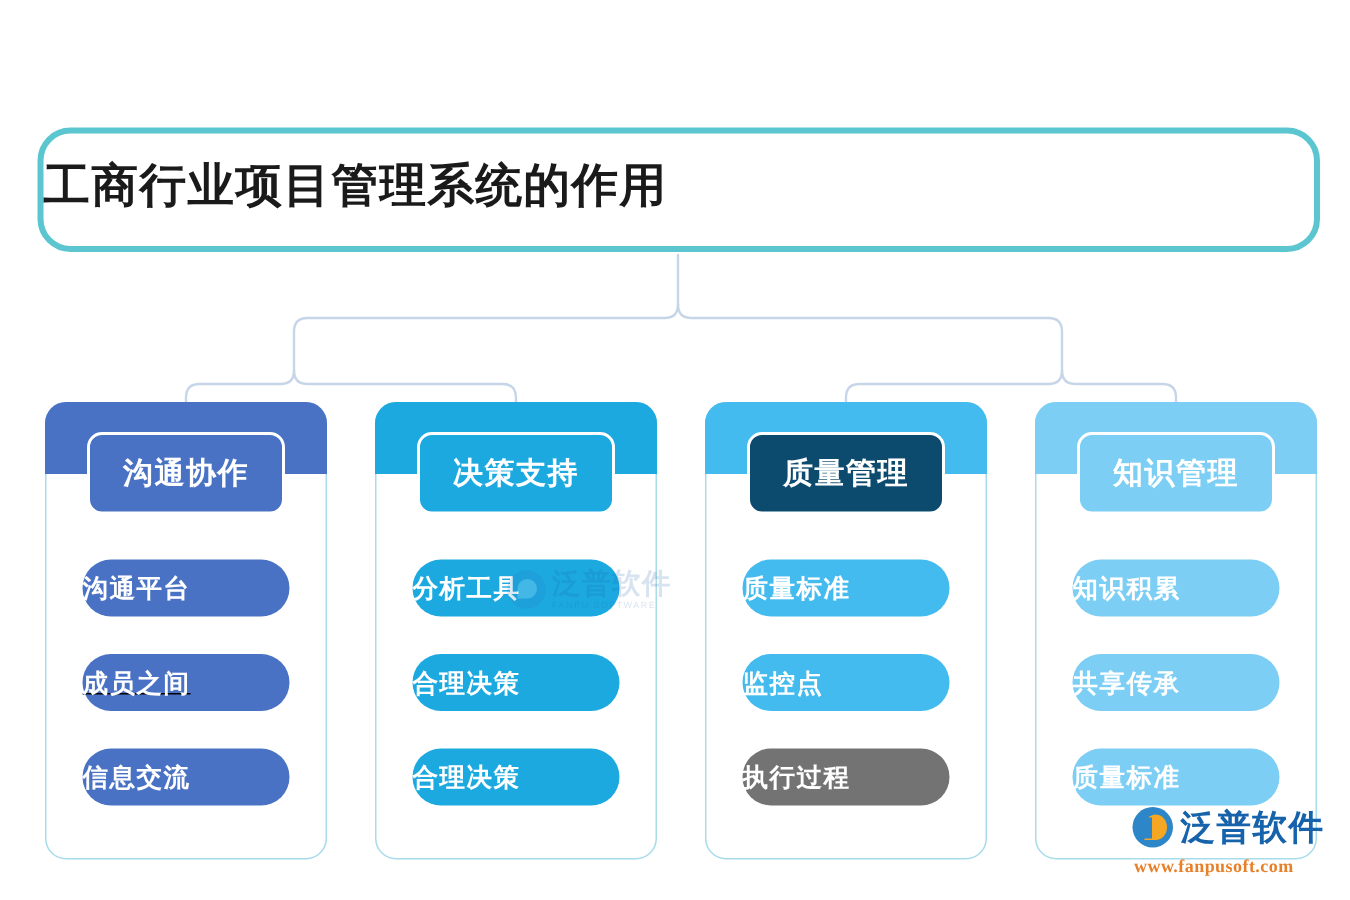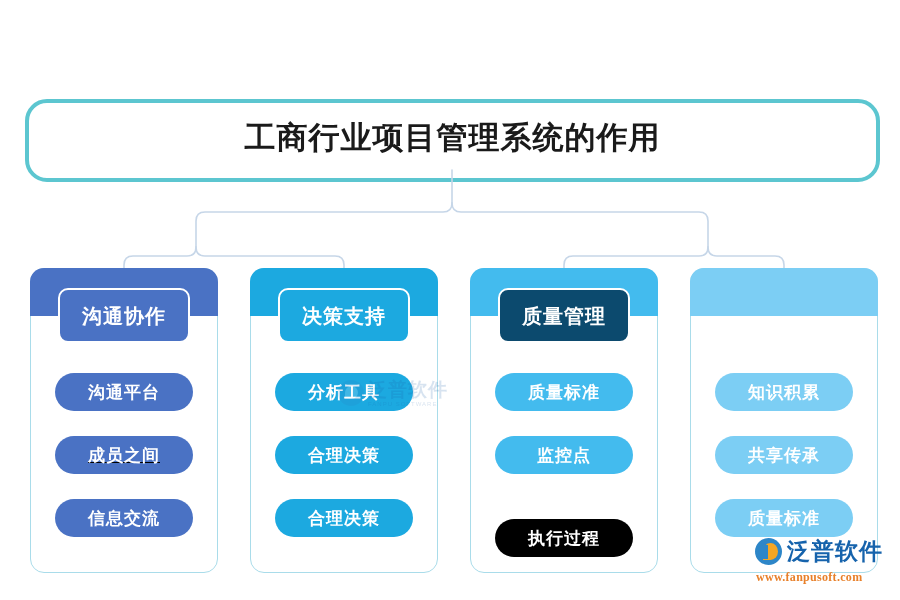--- a/index.html
+++ b/index.html
@@ -30,22 +30,20 @@
     left: 25px;
     top: 85px;
     width: 855px;
     height: 83px;
     box-sizing: border-box;
     border: 4px solid #5cc6d0;
     border-radius: 22px;
     background: #ffffff;
     display: flex;
     align-items: center;
-    justify-content: center;
-    margin-top: 14px;
   }
   .title-text {
     font-family: "Liberation Serif", "DejaVu Serif", serif;
     font-size: 31px;
     font-weight: 700;
     color: #1a1a1a;
     letter-spacing: 1px;
     line-height: 1;
     transform: translateY(-3px);
   }
@@ -124,21 +122,20 @@
   }
 
   .pill {
     position: absolute;
     left: 25px;
     width: 138px;
     height: 38px;
     border-radius: 19px;
     display: flex;
     align-items: center;
-    justify-content: center;
   }
   .pill span {
     font-family: "Liberation Serif", "DejaVu Serif", serif;
     font-size: 17px;
     font-weight: 700;
     color: #ffffff;
     letter-spacing: 1px;
     line-height: 1;
   }
   .pill-0 { top: 105px; }
@@ -321,28 +318,31 @@
       <div class="card-head" style="background-color: rgb(67, 187, 238);"></div>
       <div class="card-badge" style="background-color: #0c4a6e;">
         <span>质量管理</span>
       </div>
       <div class="pill pill-1" style="background-color: rgb(67, 187, 238);">
         <span>监控点</span>
       </div>
       <div class="pill pill-0" style="background-color: rgb(67, 187, 238);">
         <span>质量标准</span>
       </div>
-      <div class="pill pill-2" style="background-color: #000000; margin-top: 20px;">
+      <div class="pill pill-2" style="background-color: #737373;">
         <span>执行过程</span>
       </div>
     </div>
 
     <div class="column col-3">
       <div class="card-body" style="border-color: rgb(169, 220, 234);"></div>
       <div class="card-head" style="background-color: rgb(124, 206, 244);"></div>
+      <div class="card-badge" style="background-color: rgb(124, 206, 244);">
+        <span>知识管理</span>
+      </div>
       <div class="pill pill-0" style="background-color: rgb(124, 206, 244);">
         <span>知识积累</span>
       </div>
       <div class="pill pill-1" style="background-color: rgb(124, 206, 244);">
         <span>共享传承</span>
       </div>
       <div class="pill pill-2" style="background-color: rgb(124, 206, 244);">
         <span>质量标准</span>
       </div>
     </div>

